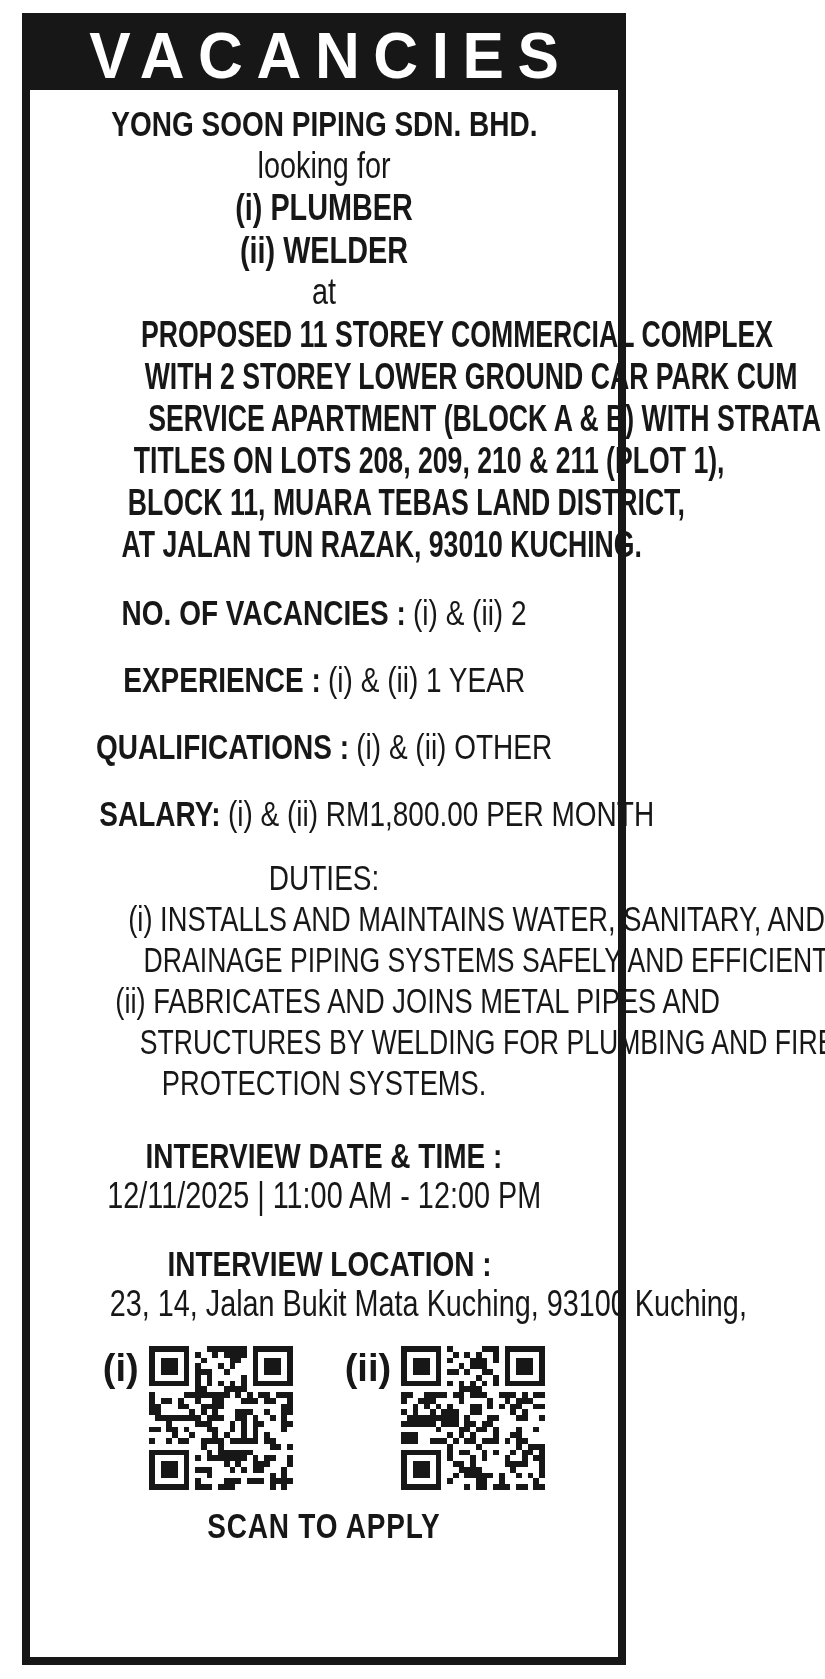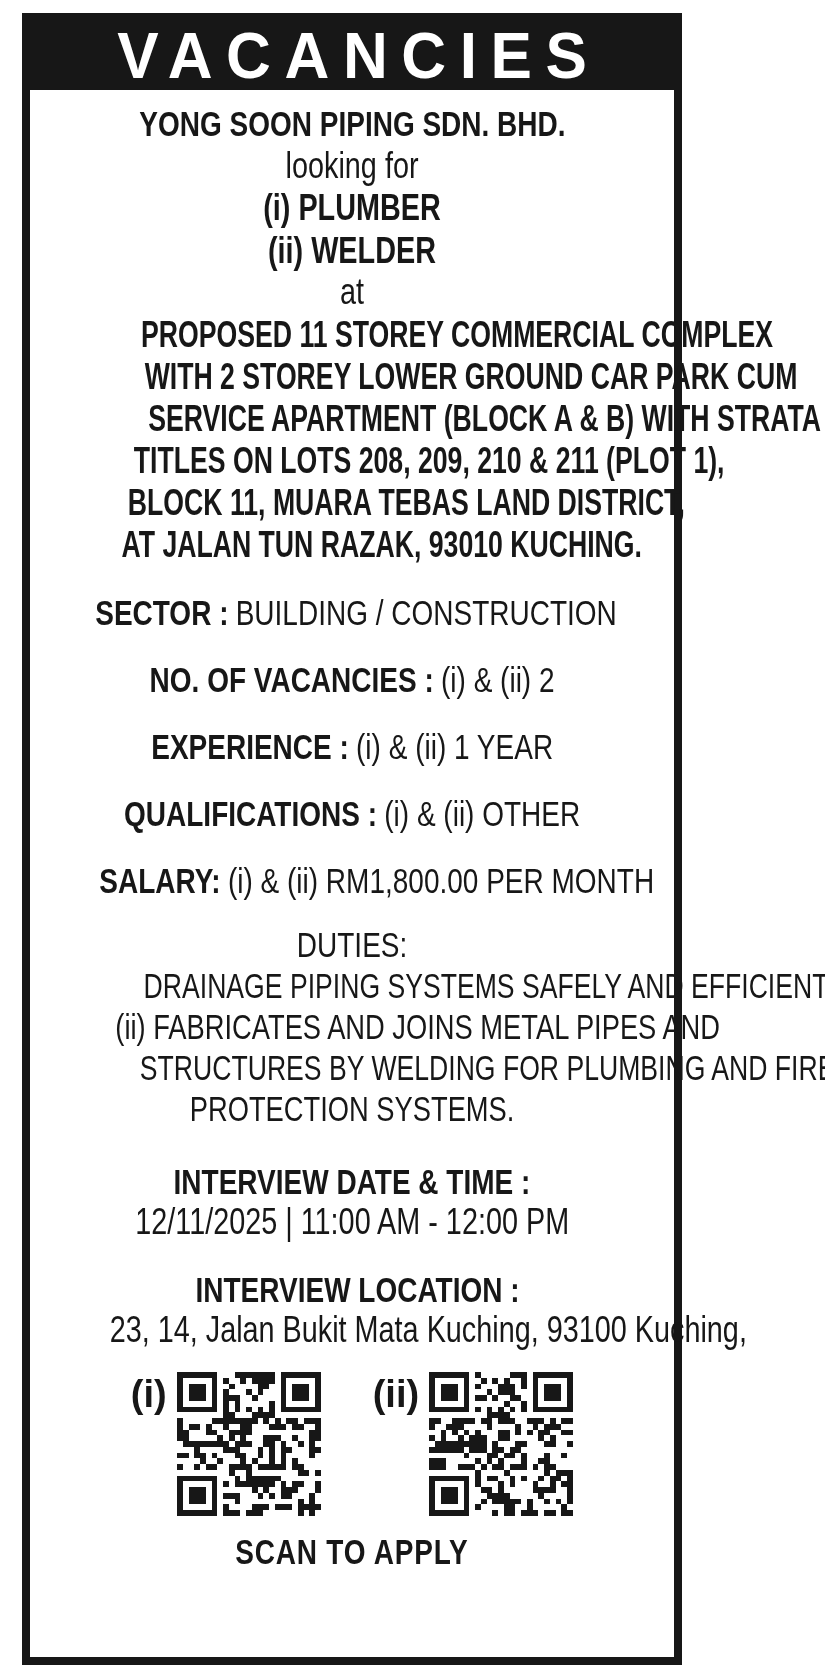--- a/index.html
+++ b/index.html
@@ -1,18 +1,18 @@
 <!DOCTYPE html>
 <html><head>
 <meta charset="utf-8">
 <style>
   html,body{margin:0;padding:0;background:#ffffff;}
   .page{position:relative;width:825px;height:1679px;background:#ffffff;overflow:hidden;
         font-family:"Liberation Sans","DejaVu Sans",sans-serif;color:#171717;}
-  .frame{position:absolute;left:22px;top:13px;width:660px;height:1652px;
+  .frame{position:absolute;left:22px;top:13px;width:604px;height:1652px;
          border:8px solid #171717;box-sizing:border-box;background:#ffffff;}
   .banner{height:69px;background:#171717;display:flex;align-items:center;justify-content:center;}
   .banner .t{color:#ffffff;font-weight:700;font-size:64px;letter-spacing:14px;padding-left:14px;
              line-height:1;transform:scaleX(.97);white-space:nowrap;}
   .ln{text-align:center;}
   .sx{display:inline-block;white-space:nowrap;}
   .c80{transform:scaleX(.80);}
   .c78{transform:scaleX(.78);}
   .c76{transform:scaleX(.76);}
   .c74{transform:scaleX(.74);}
@@ -78,39 +78,39 @@
       </div>
       <div class="ln project">
         <span class="sx c74">BLOCK 11, MUARA TEBAS LAND DISTRICT,</span>
       </div>
       <div class="ln project">
         <span class="sx c74">AT JALAN TUN RAZAK, 93010 KUCHING.</span>
       </div>
     </div>
 
     <div class="ln row">
-      <span class="sx c80"><span class="lbl">SECTOR :</span><span class="val">BUILDING / CONSTRUCTION</span></span>
-    </div>
-    <div class="ln row">
       <span class="sx c80"><span class="lbl">NO. OF VACANCIES :</span><span class="val">(i) &amp; (ii) 2</span></span>
     </div>
     <div class="ln row">
       <span class="sx c80"><span class="lbl">EXPERIENCE :</span><span class="val">(i) &amp; (ii) 1 YEAR</span></span>
     </div>
     <div class="ln row">
       <span class="sx c80"><span class="lbl">QUALIFICATIONS :</span><span class="val">(i) &amp; (ii) OTHER</span></span>
     </div>
     <div class="ln row">
       <span class="sx c80"><span class="lbl">SALARY:</span><span class="val">(i) &amp; (ii) RM1,800.00 PER MONTH</span></span>
     </div>
 
     <div class="ln duties-h">
       <span class="sx c80">DUTIES:</span>
     </div>
     <div>
+      <div class="ln duty">
+        <span class="sx c78">(i) INSTALLS AND MAINTAINS WATER, SANITARY, AND</span>
+      </div>
       <div class="ln duty">
         <span class="sx c76">DRAINAGE PIPING SYSTEMS SAFELY AND EFFICIENTLY.</span>
       </div>
       <div class="ln duty">
         <span class="sx c78">(ii) FABRICATES AND JOINS METAL PIPES AND</span>
       </div>
       <div class="ln duty">
         <span class="sx c76">STRUCTURES BY WELDING FOR PLUMBING AND FIRE</span>
       </div>
       <div class="ln duty">

